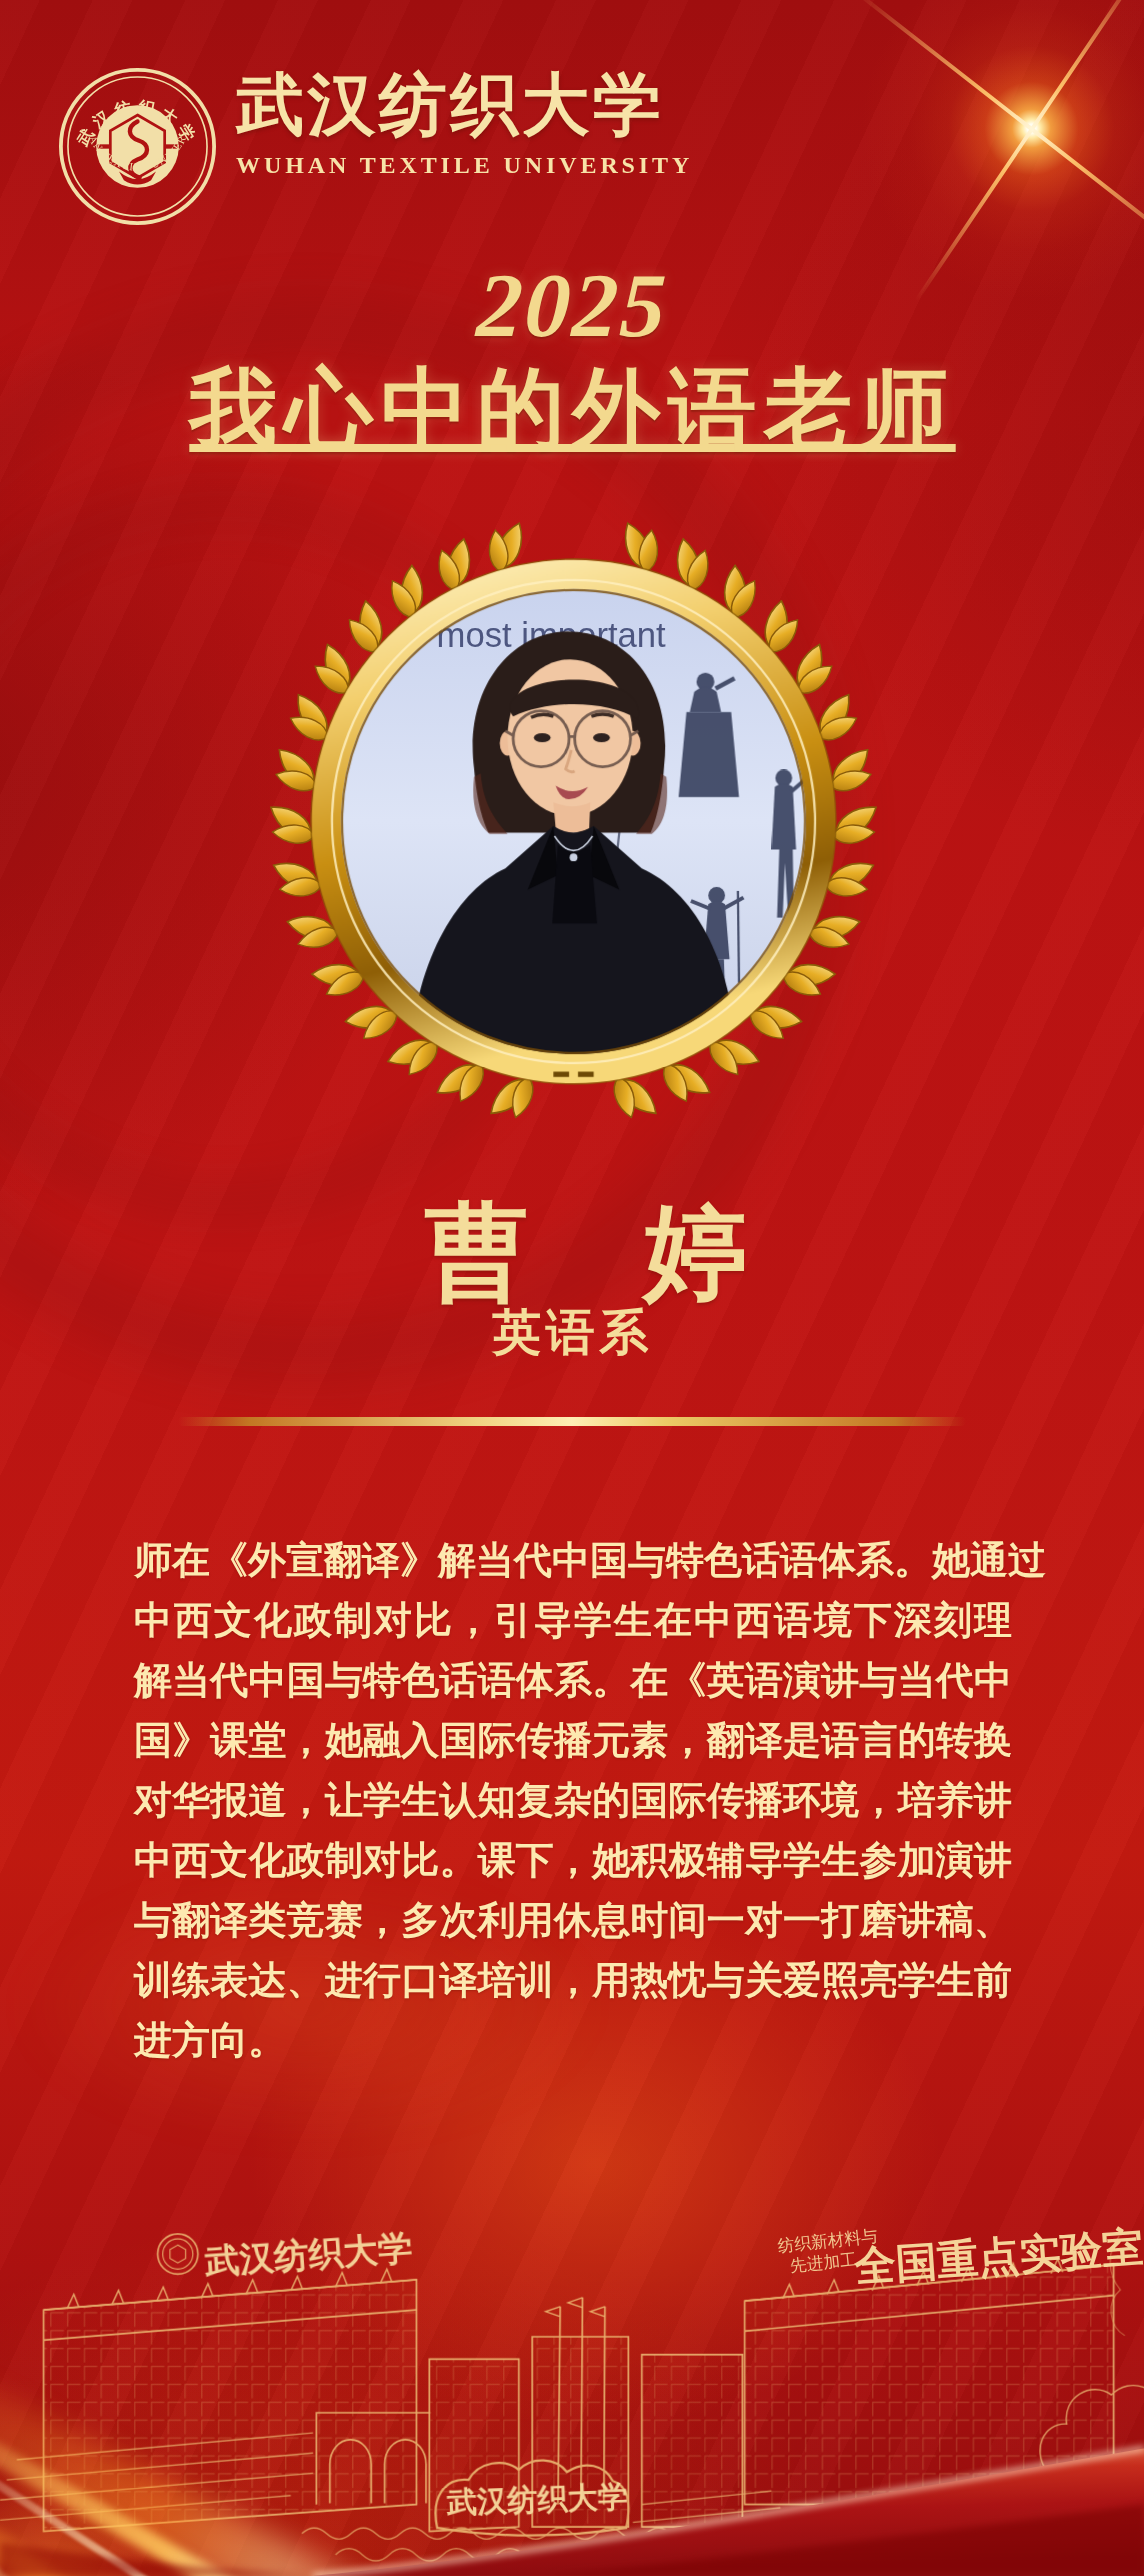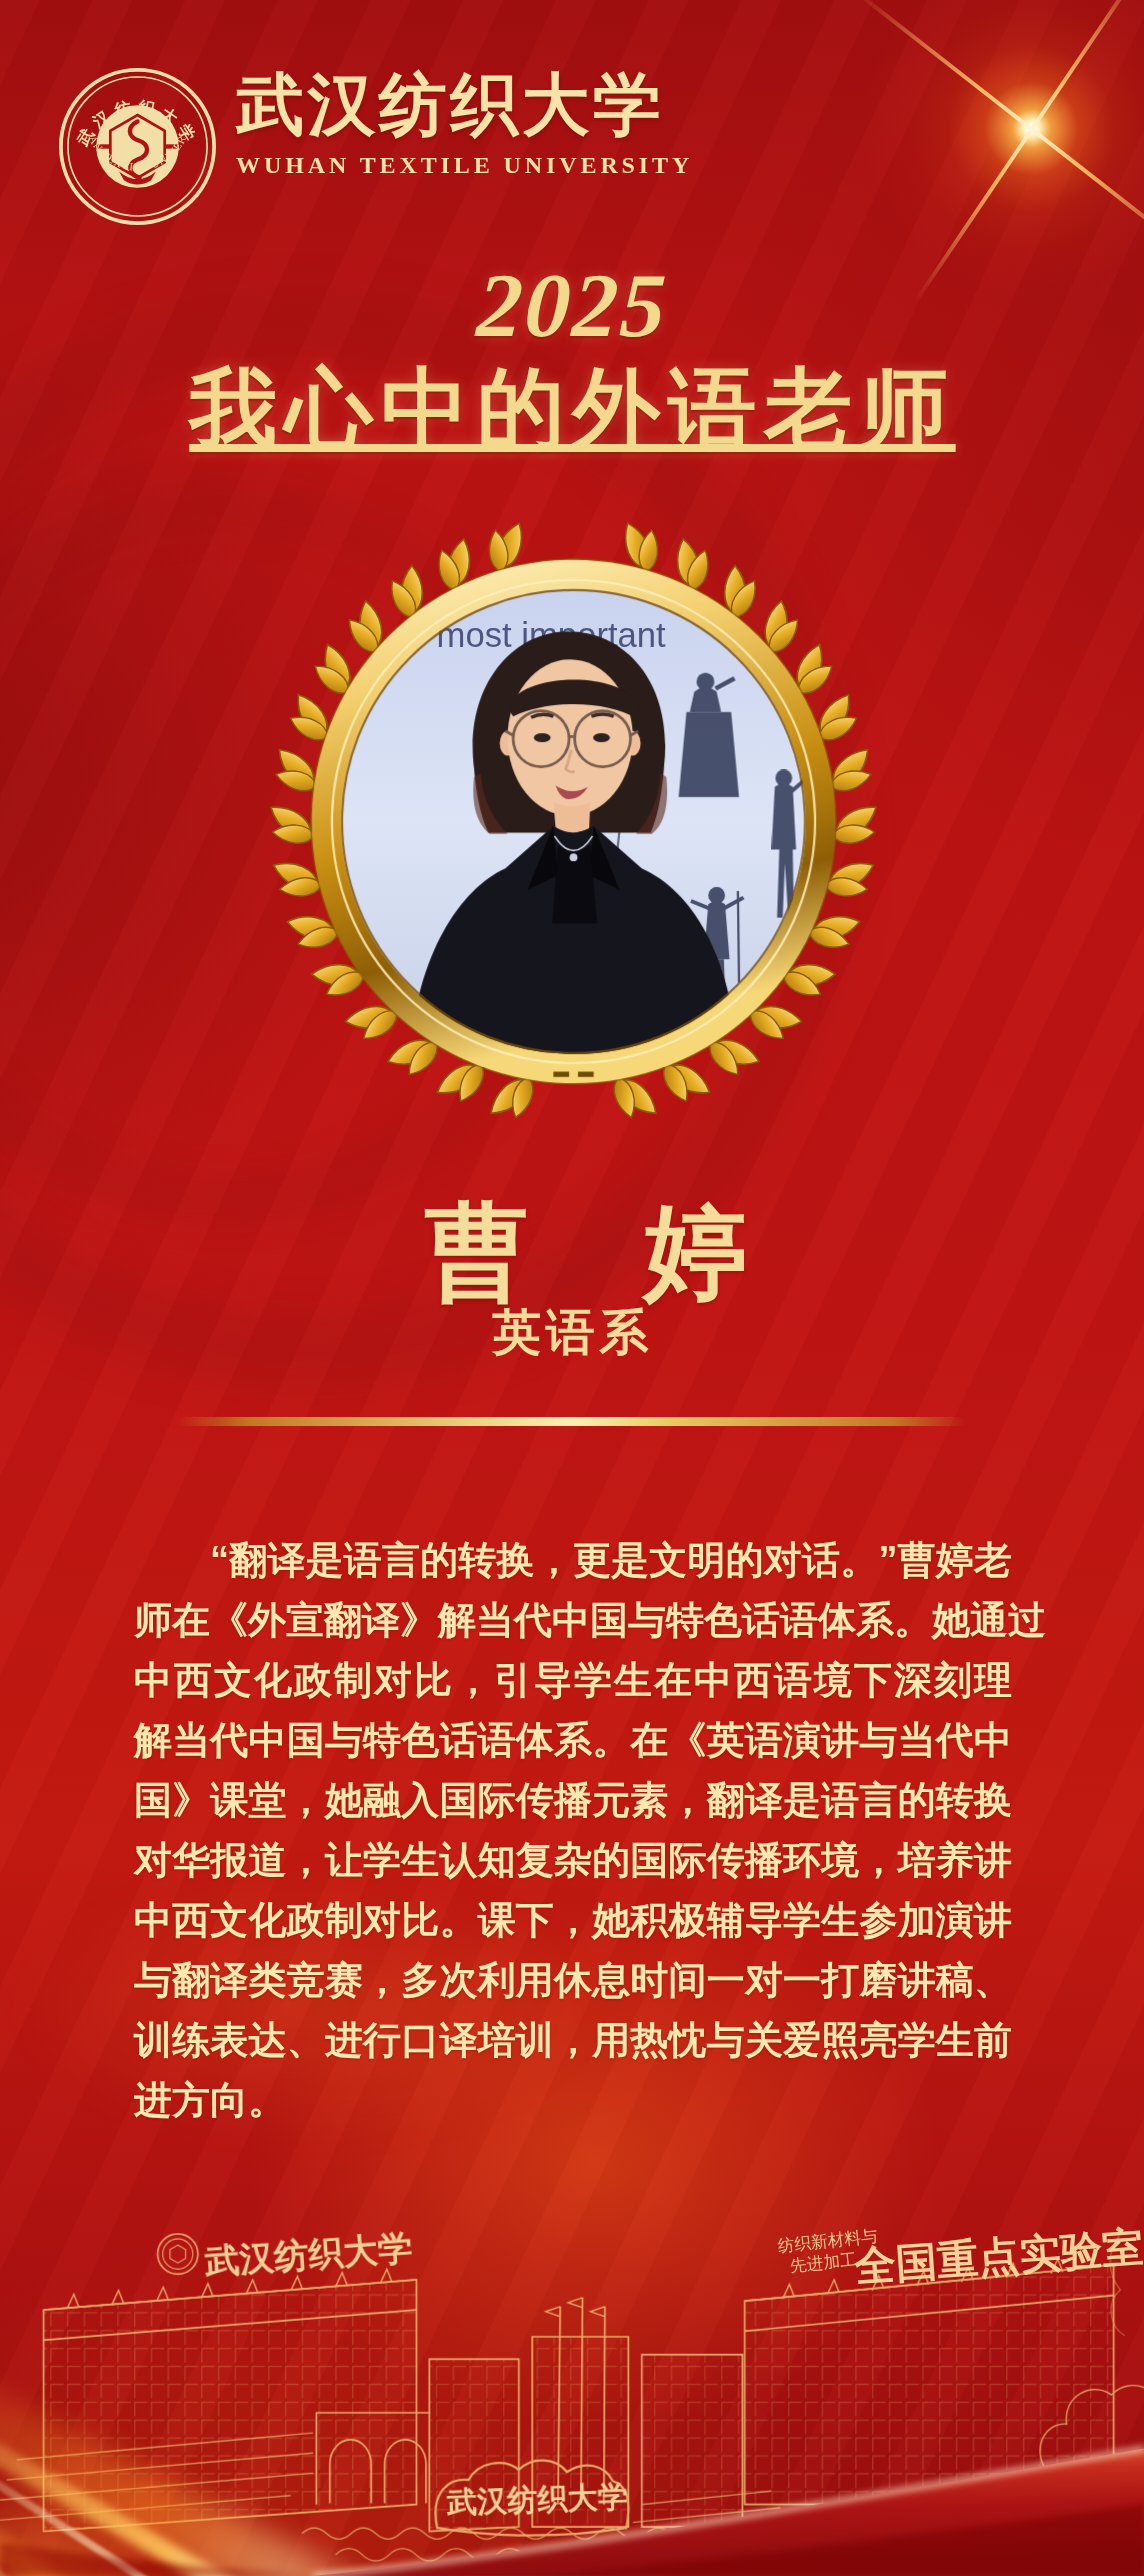--- a/index.html
+++ b/index.html
@@ -251,21 +251,20 @@
       <path d="M-36,452 h28 M8,452 h28" stroke="#6d4a05" stroke-width="9"></path>
     </g>
   </svg>
 
   <div class="abs teacher-name">曹　婷</div>
   <div class="abs teacher-dept">英语系</div>
 
   <div class="abs divider"></div>
 
   <div class="abs bio">
-    <div class="bio-line first">“翻译是语言的转换，更是文明的对话。”曹婷老</div>
     <div class="bio-line">师在《外宣翻译》解当代中国与特色话语体系。她通过</div>
     <div class="bio-line">中西文化政制对比，引导学生在中西语境下深刻理</div>
     <div class="bio-line">解当代中国与特色话语体系。在《英语演讲与当代中</div>
     <div class="bio-line">国》课堂，她融入国际传播元素，翻译是语言的转换</div>
     <div class="bio-line">对华报道，让学生认知复杂的国际传播环境，培养讲</div>
     <div class="bio-line">中西文化政制对比。课下，她积极辅导学生参加演讲</div>
     <div class="bio-line">与翻译类竞赛，多次利用休息时间一对一打磨讲稿、</div>
     <div class="bio-line">训练表达、进行口译培训，用热忱与关爱照亮学生前</div>
     <div class="bio-line last">进方向。</div>
   </div>

